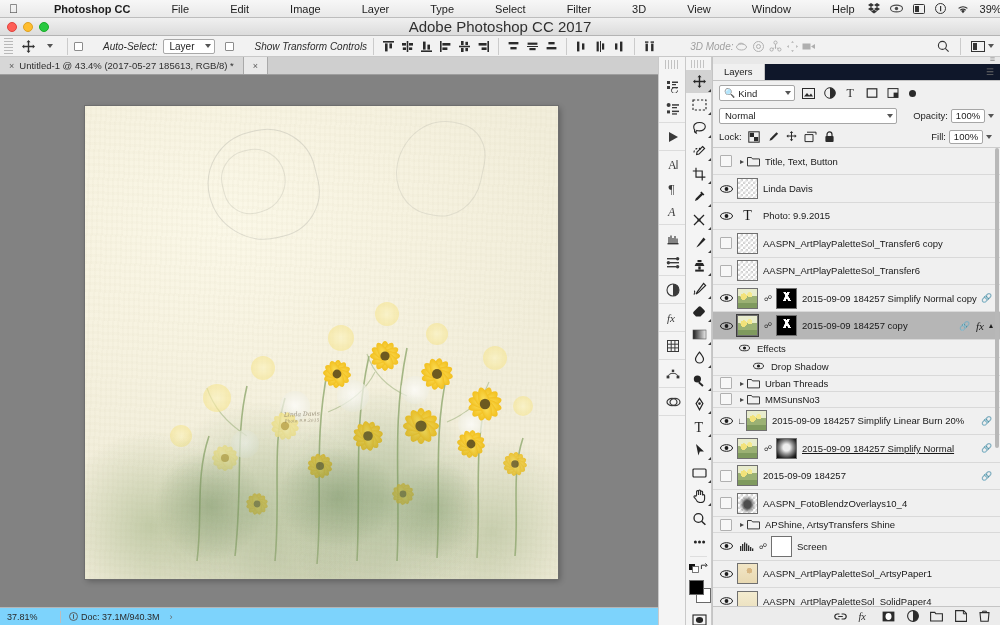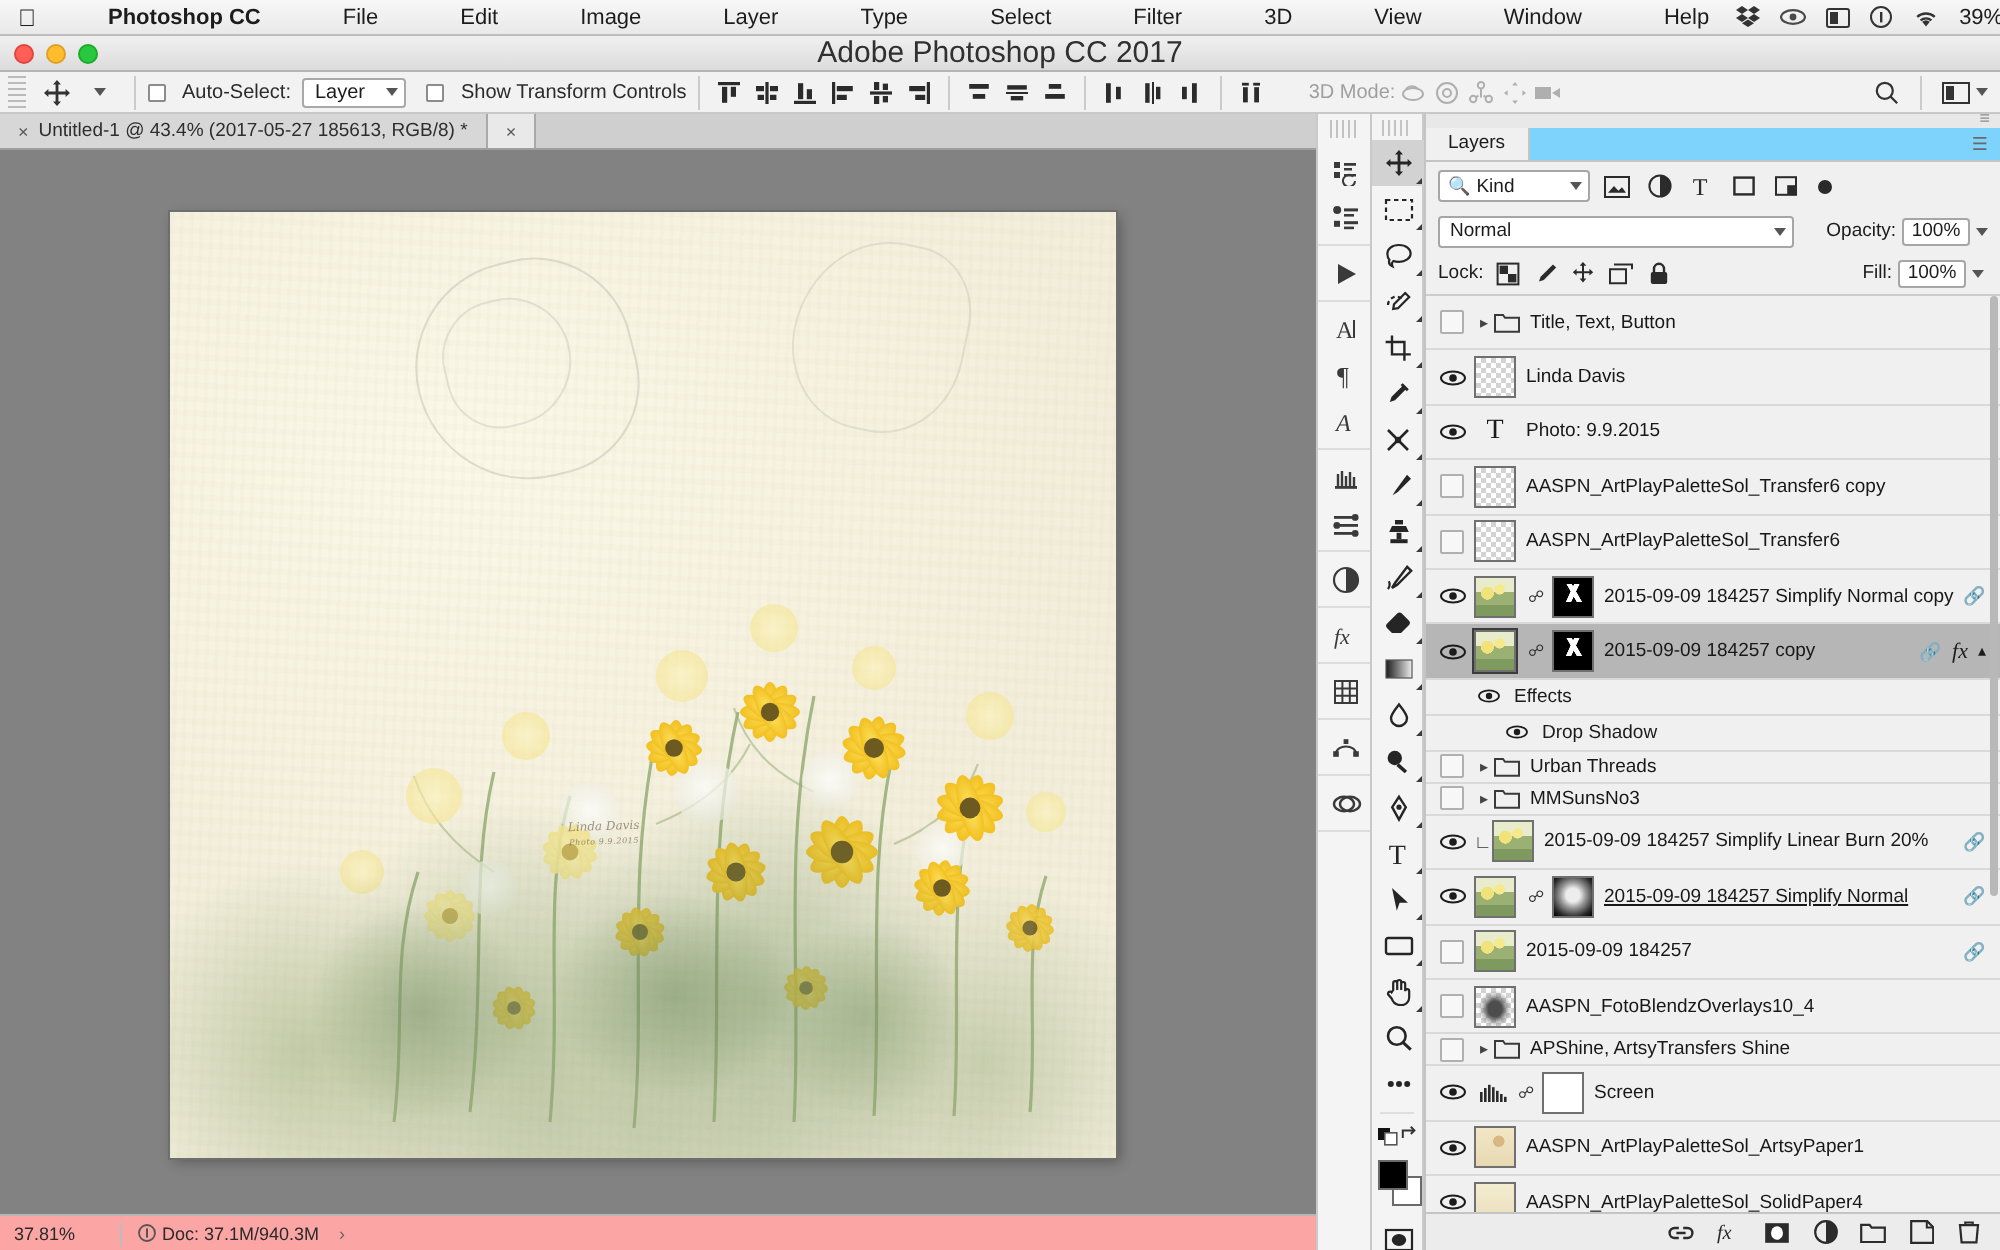--- a/index.html
+++ b/index.html
@@ -50,21 +50,21 @@
     background:#f2f2f2; border-bottom:1px solid #c8c8c8;
     display:flex; align-items:center; padding-left:4px; gap:0;
   }
   .ob-grip{ width:9px; height:17px; background:
       repeating-linear-gradient(to bottom,#b9b9b9 0 1px,transparent 1px 3px);
       margin-right:4px; }
   .tool-btn{ width:22px; height:19px; display:flex; align-items:center; justify-content:center; }
   .caret{ width:0;height:0;border-left:3px solid transparent;border-right:3px solid transparent;border-top:4px solid #555; }
   .divider{ width:1px; height:17px; background:#cbcbcb; margin:0 6px; }
   .chk{ width:9px; height:9px; border:1px solid #8c8c8c; background:#fff; border-radius:1px; display:inline-block; }
-  .ob-label{ font-size:10px; color:#2b2b2b; margin-left:8px; white-space:nowrap; }
+  .ob-label{ font-size:10px; color:#2b2b2b; margin-left:20px; white-space:nowrap;font-style:italic; }
   .ob-select{
     height:15px; min-width:52px; background:#fff; border:1px solid #a8a8a8; border-radius:2px;
     display:flex; align-items:center; justify-content:space-between; padding:0 3px 0 5px;
     font-size:10px; margin-left:6px;
   }
   .alignset{ display:flex; align-items:center; gap:2px; }
   .aicon{ width:17px; height:17px; display:flex; align-items:center; justify-content:center; }
   .dim{ opacity:.42; }
   .ob-right{ margin-left:auto; display:flex; align-items:center; gap:2px; padding-right:6px; }
 
@@ -138,21 +138,21 @@
     position:absolute; left:42%; top:64%;
     font-family:"DejaVu Serif", serif; font-style:italic;
     color:rgba(120,110,88,.72); font-size:6px; line-height:1.5;
     transform:rotate(-2deg); text-align:center;
   }
   .sig .s2{ font-size:4px; letter-spacing:.3px; }
 
   
   .statusbar{
     position:absolute; left:0; top:607px; width:658px; height:18px;
-    background:#fca5a5; border-top:1px solid #b5b5b5;
+    background:#7dd3fc; border-top:1px solid #b5b5b5;
     display:flex; align-items:center; font-size:9px; color:#2a2a2a;
   }
   .statusbar .z{ width:58px; padding-left:7px; }
   .statusbar .sep{ width:1px; height:12px; background:#bdbdbd; margin:0 8px 0 2px; }
   .statusbar .arrow{ margin-left:10px; color:#666; font-size:9px; }
 
   
   .dockcol{
     position:absolute; left:658px; top:57px; width:28px; height:568px;
     background:#f4f4f4; border-right:1px solid #c9c9c9; border-left:1px solid #c9c9c9;
@@ -180,21 +180,21 @@
   .sw-bg{ position:absolute; left:10px; top:10px; width:15px; height:15px; background:#fff; border:1px solid #6a6a6a; }
 
   
   .panel{
     position:absolute; left:712px; top:57px; width:288px; height:568px;
     background:#f0f0f0; border-left:1px solid #c4c4c4;
     display:flex; flex-direction:column;
   }
   .panel-topgrip{ height:7px; background:#e8e8e8; position:relative; }
   .panel-topgrip:after{ content:"≡"; position:absolute; right:5px; top:-3px; font-size:9px; color:#8d8d8d; }
-  .panel-tabs{ height:17px; background:#7dd3fc; display:flex; align-items:flex-end; border-bottom:1px solid #c4c4c4; }
+  .panel-tabs{ height:17px; background:#0f172a; display:flex; align-items:flex-end; border-bottom:1px solid #c4c4c4; }
   .ptab{ padding:2px 11px 3px; font-size:9.5px; background:#f0f0f0; border-right:1px solid #c4c4c4; }
   .pmenu{ margin-left:auto; padding-right:6px; font-size:9px; color:#6a6a6a; align-self:center; }
 
   .filterrow{ height:24px; display:flex; align-items:center; padding:0 6px; gap:6px; background:#f0f0f0; }
   .kindsel{
     width:76px; height:16px; background:#fff; border:1px solid #a6a6a6; border-radius:2px;
     display:flex; align-items:center; gap:3px; padding:0 3px 0 4px; font-size:9.5px;
   }
   .kindsel .mag{ font-size:9px; }
   .kindsel .cv{ margin-left:auto; }

